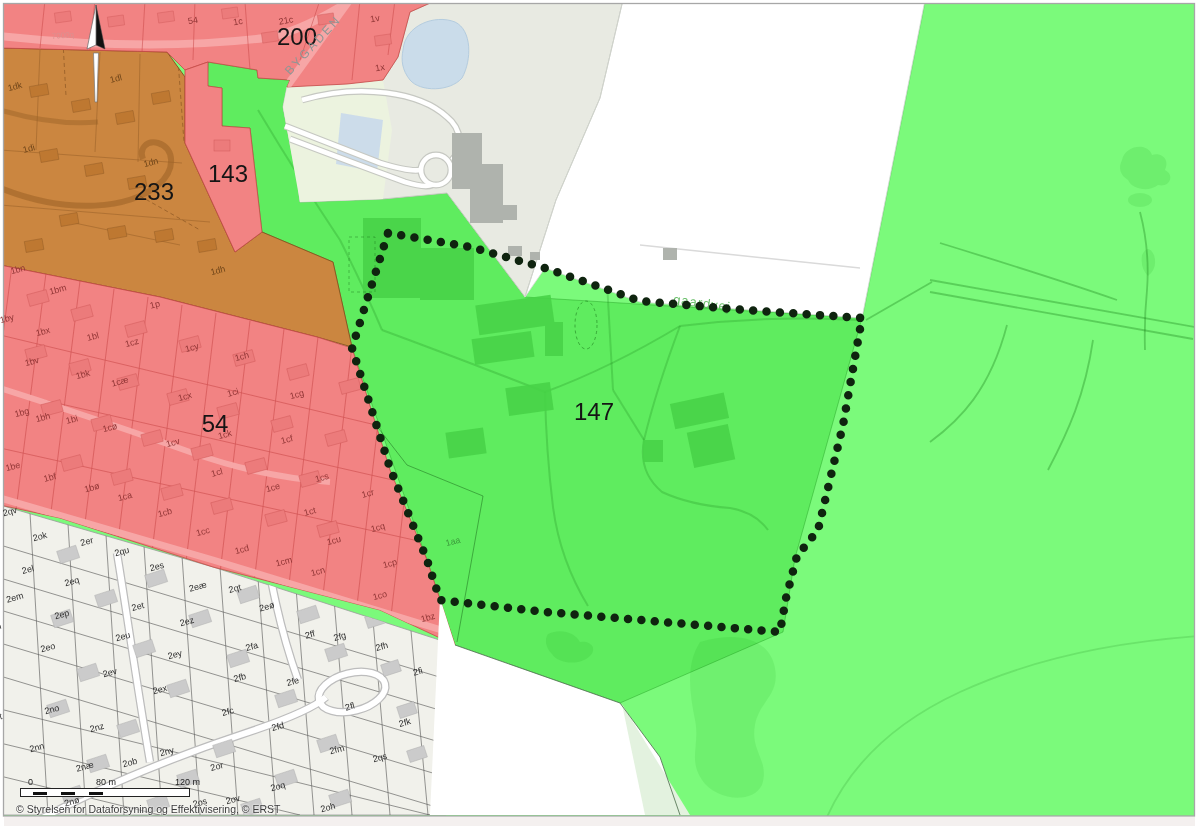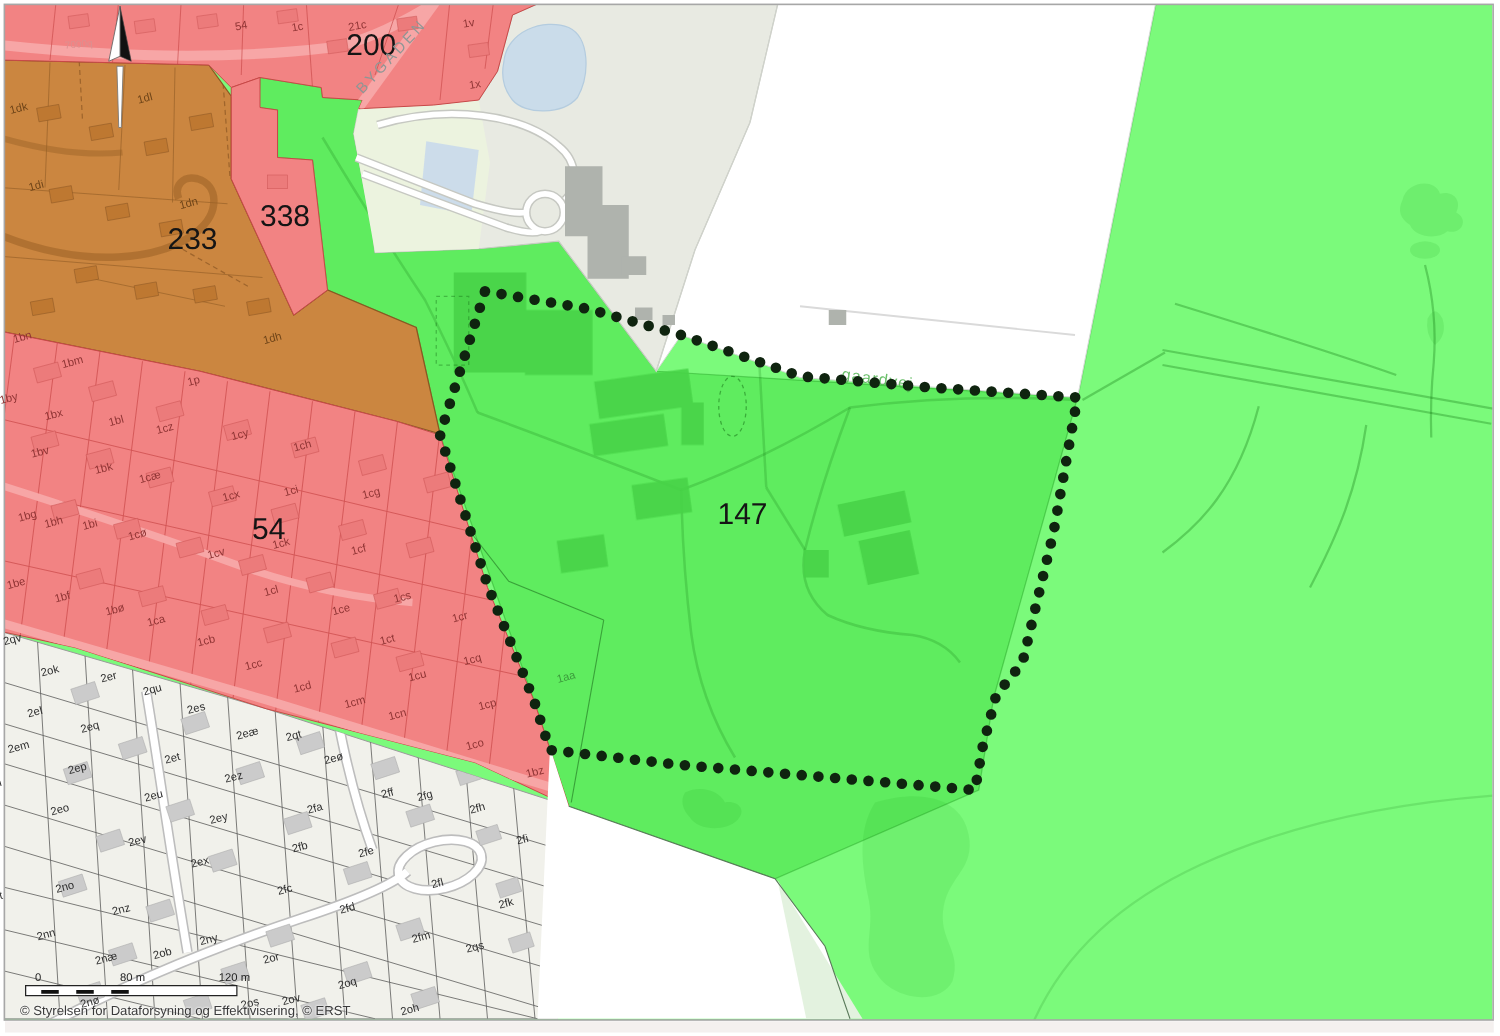--- a/index.html
+++ b/index.html
@@ -272,21 +272,21 @@
       <polygon points="622,704 690,815 645,815" fill="#E3F2DF"></polygon>
       <path d="M455,645 L620,703 L660,757 L680,815" fill="none" stroke="#5A7A5A" stroke-width="0.9"></path>
     </g>
 
     <rect x="3.5" y="3.5" width="1191" height="812.5" fill="none" stroke="#A7A7A7" stroke-width="1.3"></rect>
     <rect x="4" y="817" width="1191" height="9" fill="#F4F0EF"></rect>
   </svg>
 
   <div id="labels">
       <span class="lbl big" style="left: 297px; top: 37px;">200</span>
-      <span class="lbl big" style="left: 228px; top: 174px;">338</span>
+      <span class="lbl big" style="left: 228px; top: 174px;">143</span>
       <span class="lbl big" style="left: 154px; top: 192px;">233</span>
       <span class="lbl big" style="left: 215px; top: 424px;">54</span>
       <span class="lbl big" style="left: 594px; top: 412px;">147</span>
       <span class="lbl street" style="left: 313px; top: 45px; transform: translate(-50%, -50%) rotate(-47deg);">BYGADEN</span>
       <span class="lbl gstreet" style="left: 702px; top: 303px; transform: translate(-50%, -50%) rotate(8deg);">gaardvej</span>
       <span class="lbl roadno" style="left: 63px; top: 36px; transform: translate(-50%, -50%) rotate(-5deg);">7000q</span>
       <span class="lbl red" style="left: 193px; top: 21px; transform: translate(-50%, -50%) rotate(-10deg);">54</span>
       <span class="lbl red" style="left: 238px; top: 22px; transform: translate(-50%, -50%) rotate(-10deg);">1c</span>
       <span class="lbl red" style="left: 286px; top: 21px; transform: translate(-50%, -50%) rotate(-10deg);">21c</span>
       <span class="lbl red" style="left: 375px; top: 19px; transform: translate(-50%, -50%) rotate(-10deg);">1v</span>

